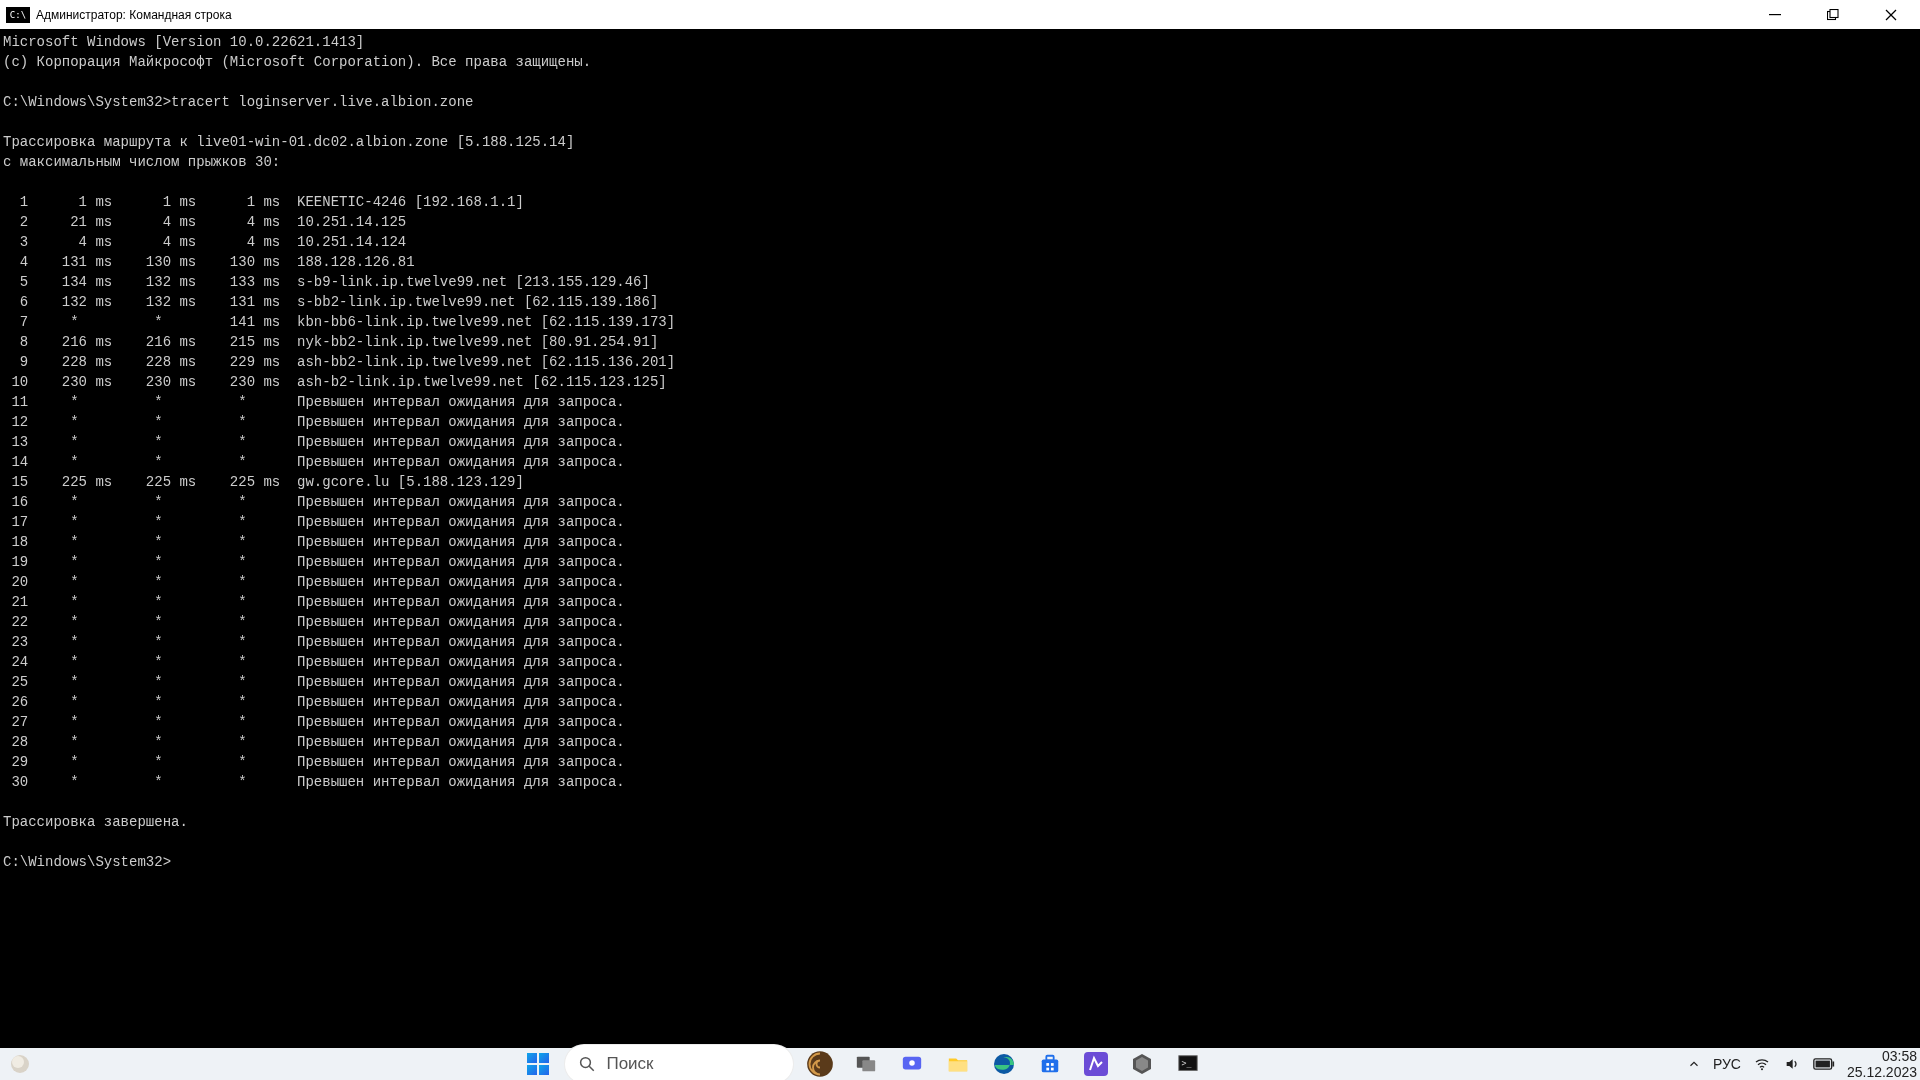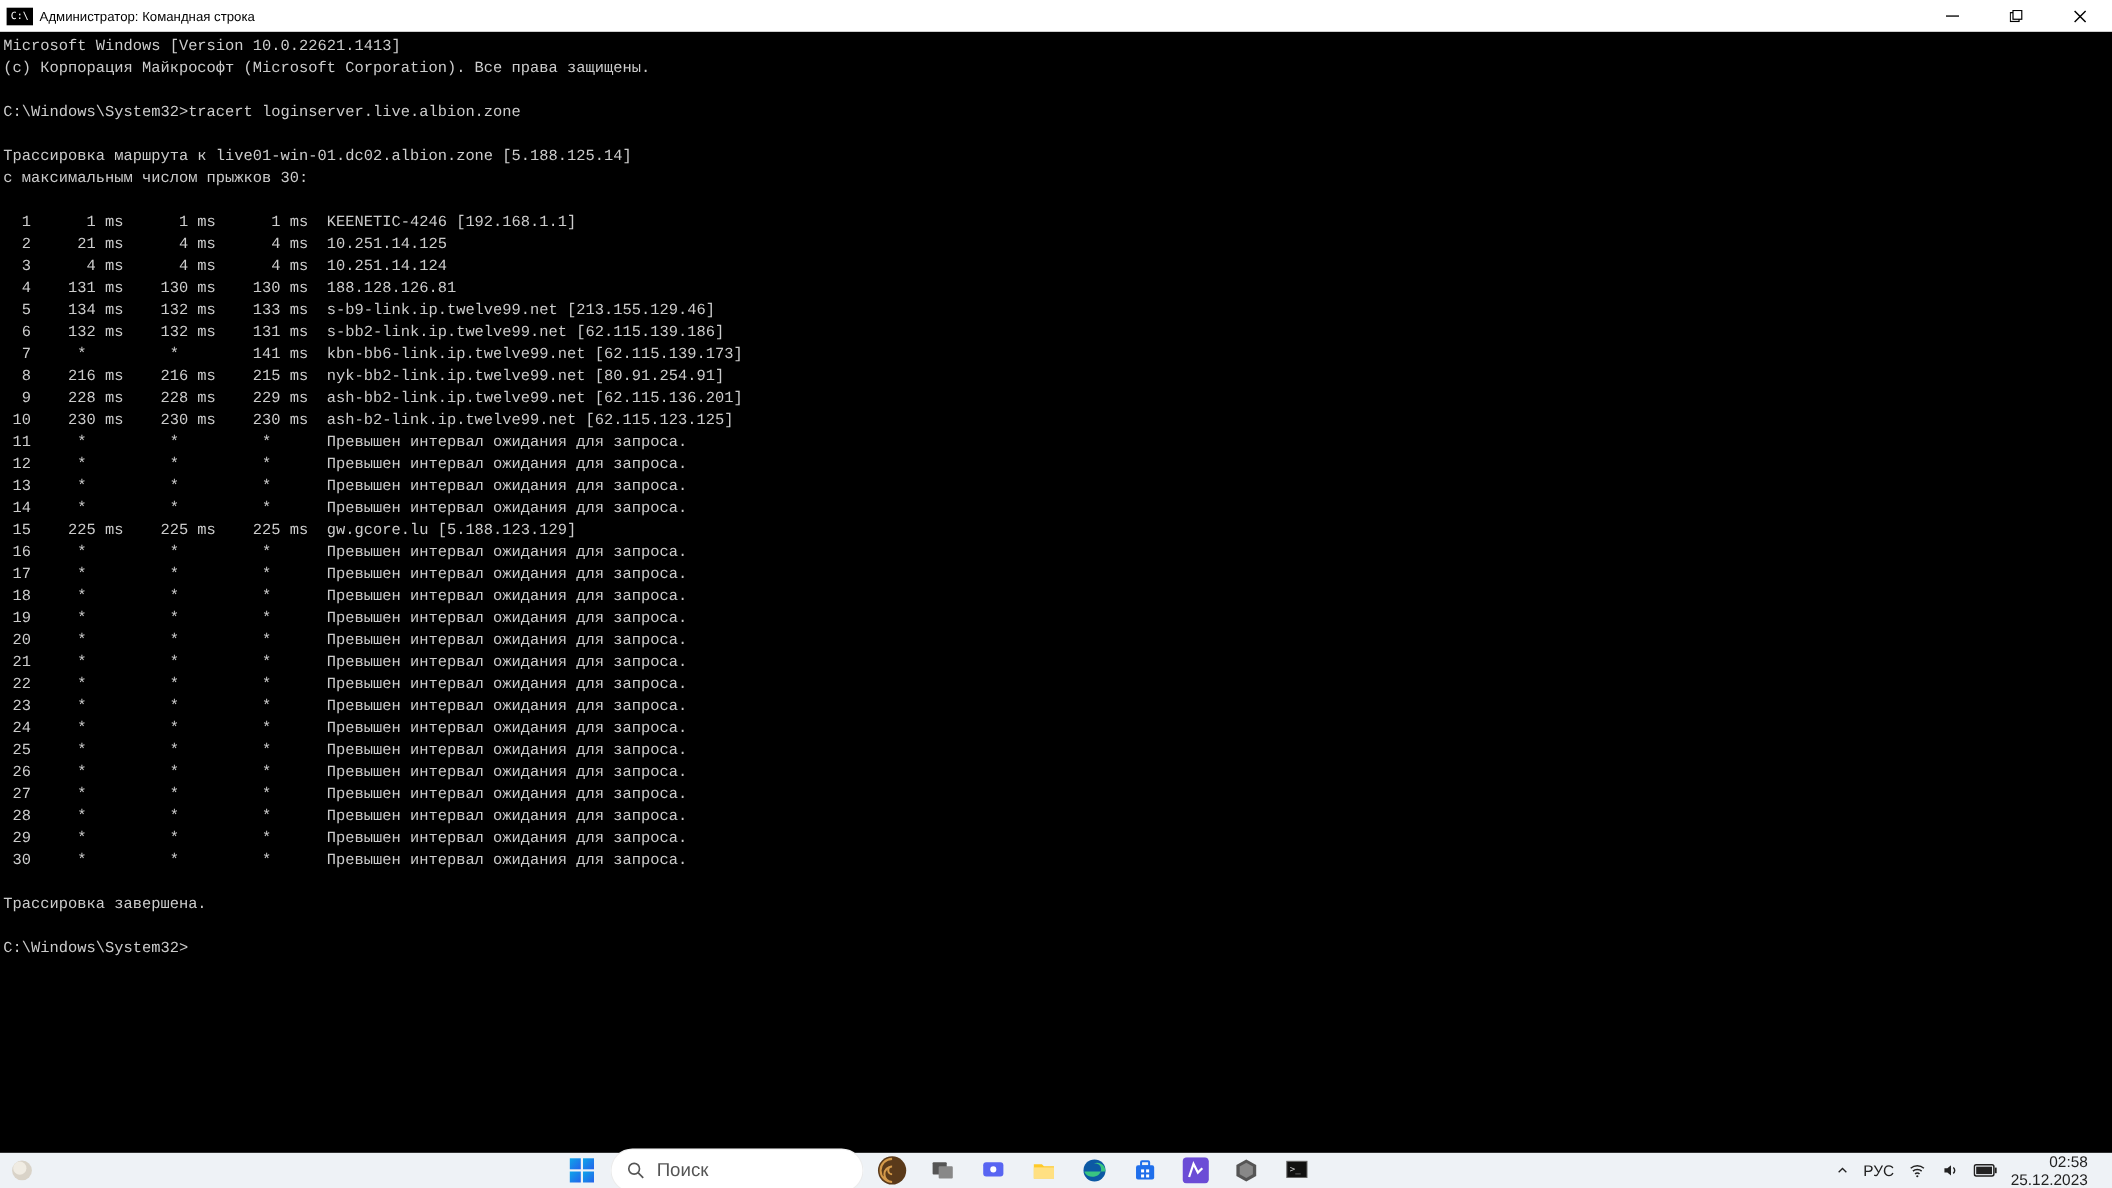--- a/index.html
+++ b/index.html
@@ -6,21 +6,21 @@
 html, body { width: 1920px; height: 1080px; overflow: hidden; font-family: "Segoe UI", Tahoma, sans-serif; background: #000; }
 .window { width: 1920px; height: 1032px; display: flex; flex-direction: column; background: #000; }
 .titlebar { height: 29px; background: #fff; display: flex; align-items: center; color: #000; font-size: 16px; }
 .titlebar-icon { width: 24px; height: 16px; margin-left: 6px; margin-right: 6px; background: #000; display: flex; align-items: center; justify-content: center; font-size: 9px; color: #fff; font-family: Consolas, monospace; }
 .titlebar-title { flex: 1; font-size: 12px; }
 .win-btn { width: 58px; height: 29px; display: flex; align-items: center; justify-content: center; cursor: pointer; }
 .terminal { flex: 1; background: #000; color: #ccc; font-family: Consolas, "Courier New", monospace; font-size: 14px; line-height: 20px; padding: 3px 3px; white-space: pre; overflow: hidden; }
 .taskbar { position: absolute; bottom: 0; left: 0; width: 1920px; height: 32px; background: #eef2f6; display: flex; align-items: center; }
 .tb-left { width: 40px; display:flex; align-items:center; justify-content:center; }
 .tb-center { flex: 1; display: flex; align-items: center; justify-content: center; gap: 6px; }
-.tb-right { display: flex; align-items: center; gap: 12px; padding-right: 22px; color: #222; font-size: 14px; }
+.tb-right { display: flex; align-items: center; gap: 12px; padding-right: 3px; color: #222; font-size: 14px; }
 .tb-icon { width: 40px; height: 40px; display: flex; align-items: center; justify-content: center; border-radius: 4px; cursor: pointer; }
 .search-box { height: 40px; width: 230px; background: #fff; border-radius: 20px; display: flex; align-items: center; padding: 0 14px; gap: 10px; color: #555; font-size: 17px; box-shadow: 0 0 0 1px rgba(0,0,0,0.08) inset; }
 .tray-dt { display: flex; flex-direction: column; align-items: flex-end; font-size: 14px; line-height: 16px; }
 .start-squares { width:22px; height:22px; display:grid; grid-template-columns:1fr 1fr; grid-template-rows:1fr 1fr; gap:2px; }
 .start-squares div { background: linear-gradient(135deg,#0ea5e9,#2563eb); }
 svg { display:block; }
 </style>
 </head>
 <body>
 
@@ -198,17 +198,17 @@
         </svg>
     </span>
     <span>
       <svg width="22" height="14" viewBox="0 0 26 14">
           <rect x="1" y="1" width="21" height="12" rx="2" fill="none" stroke="#222" stroke-width="1.6"></rect>
           <rect x="23" y="4" width="2" height="6" fill="#222"></rect>
           <rect x="3" y="3" width="17" height="8" fill="#222"></rect>
         </svg>
     </span>
     <div class="tray-dt">
-      <span>02:58</span>
+      <span>03:58</span>
       <span>25.12.2023</span>
     </div>
   </div>
 </div>
 
 </body></html>

